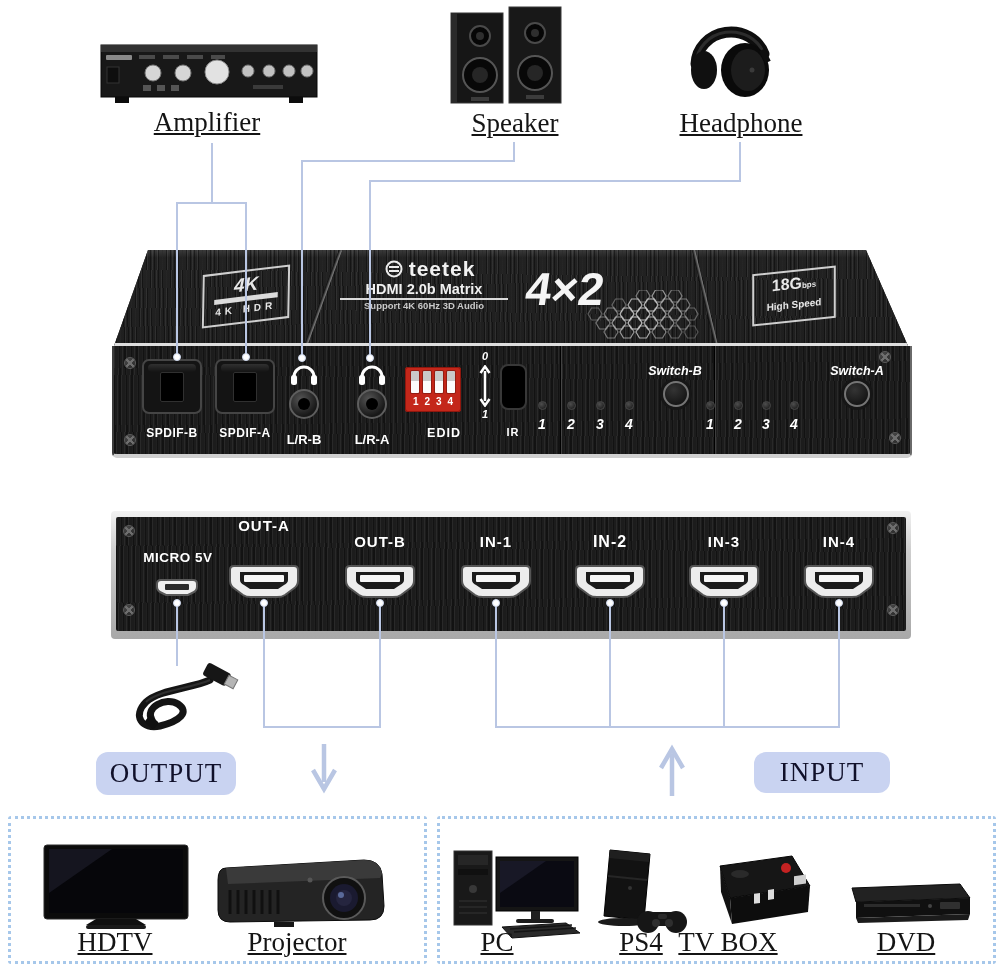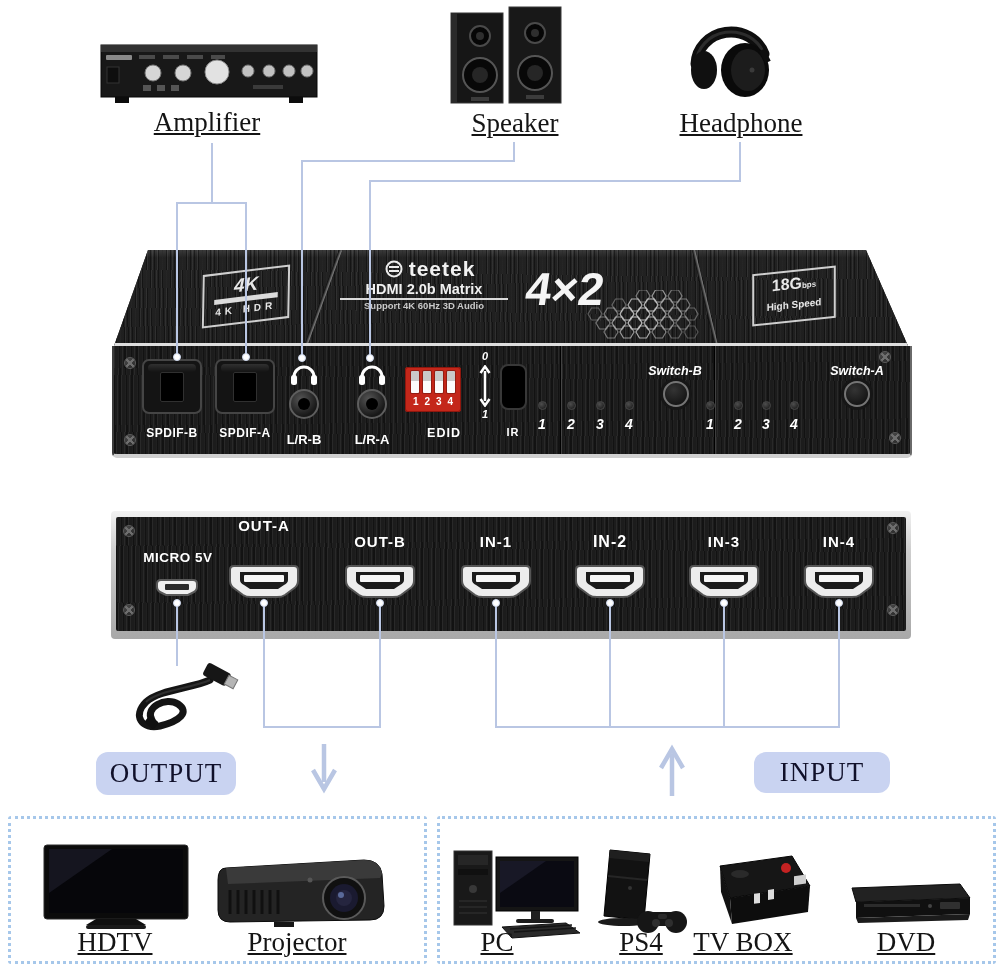--- a/index.html
+++ b/index.html
@@ -490,21 +490,21 @@
   <svg class="abs" style="left:696px;top:852px" width="122" height="84" viewBox="0 0 122 84">
     <polygon points="24,14 96,4 114,34 34,46" fill="#161616" stroke="#050505"></polygon>
     <polygon points="34,46 114,34 112,60 36,72" fill="#0d0d0d"></polygon>
     <polygon points="24,14 34,46 36,72 25,40" fill="#121212"></polygon>
     <circle cx="90" cy="16" r="5" fill="#c42222"></circle>
     <ellipse cx="44" cy="22" rx="9" ry="4" fill="#2a2a2a"></ellipse>
     <rect x="58" y="50" width="6" height="10" fill="#dcdcdc" transform="skewY(-8)"></rect>
     <rect x="72" y="48" width="6" height="10" fill="#dcdcdc" transform="skewY(-8)"></rect>
     <rect x="98" y="38" width="12" height="9" fill="#cfcfcf" transform="skewY(-8)"></rect>
   </svg>
-  <div class="dev-label" style="left:668px;top:927px;width:150px">TV BOX</div>
+  <div class="dev-label" style="left:653px;top:927px;width:150px">TV BOX</div>
 
   <svg class="abs" style="left:844px;top:874px" width="130" height="56" viewBox="0 0 130 56">
     <polygon points="8,14 116,10 126,24 12,28" fill="#222" stroke="#0a0a0a"></polygon>
     <polygon points="12,28 126,24 126,40 12,44" fill="#101010"></polygon>
     <rect x="20" y="30" width="56" height="3" fill="#2c2c2c"></rect>
     <rect x="96" y="28" width="20" height="7" rx="1" fill="#303030"></rect>
     <circle cx="86" cy="32" r="2" fill="#444"></circle>
     <polygon points="12,44 126,40 124,46 14,49" fill="#1b1b1b"></polygon>
   </svg>
   <div class="dev-label" style="left:831px;top:927px;width:150px">DVD</div>

